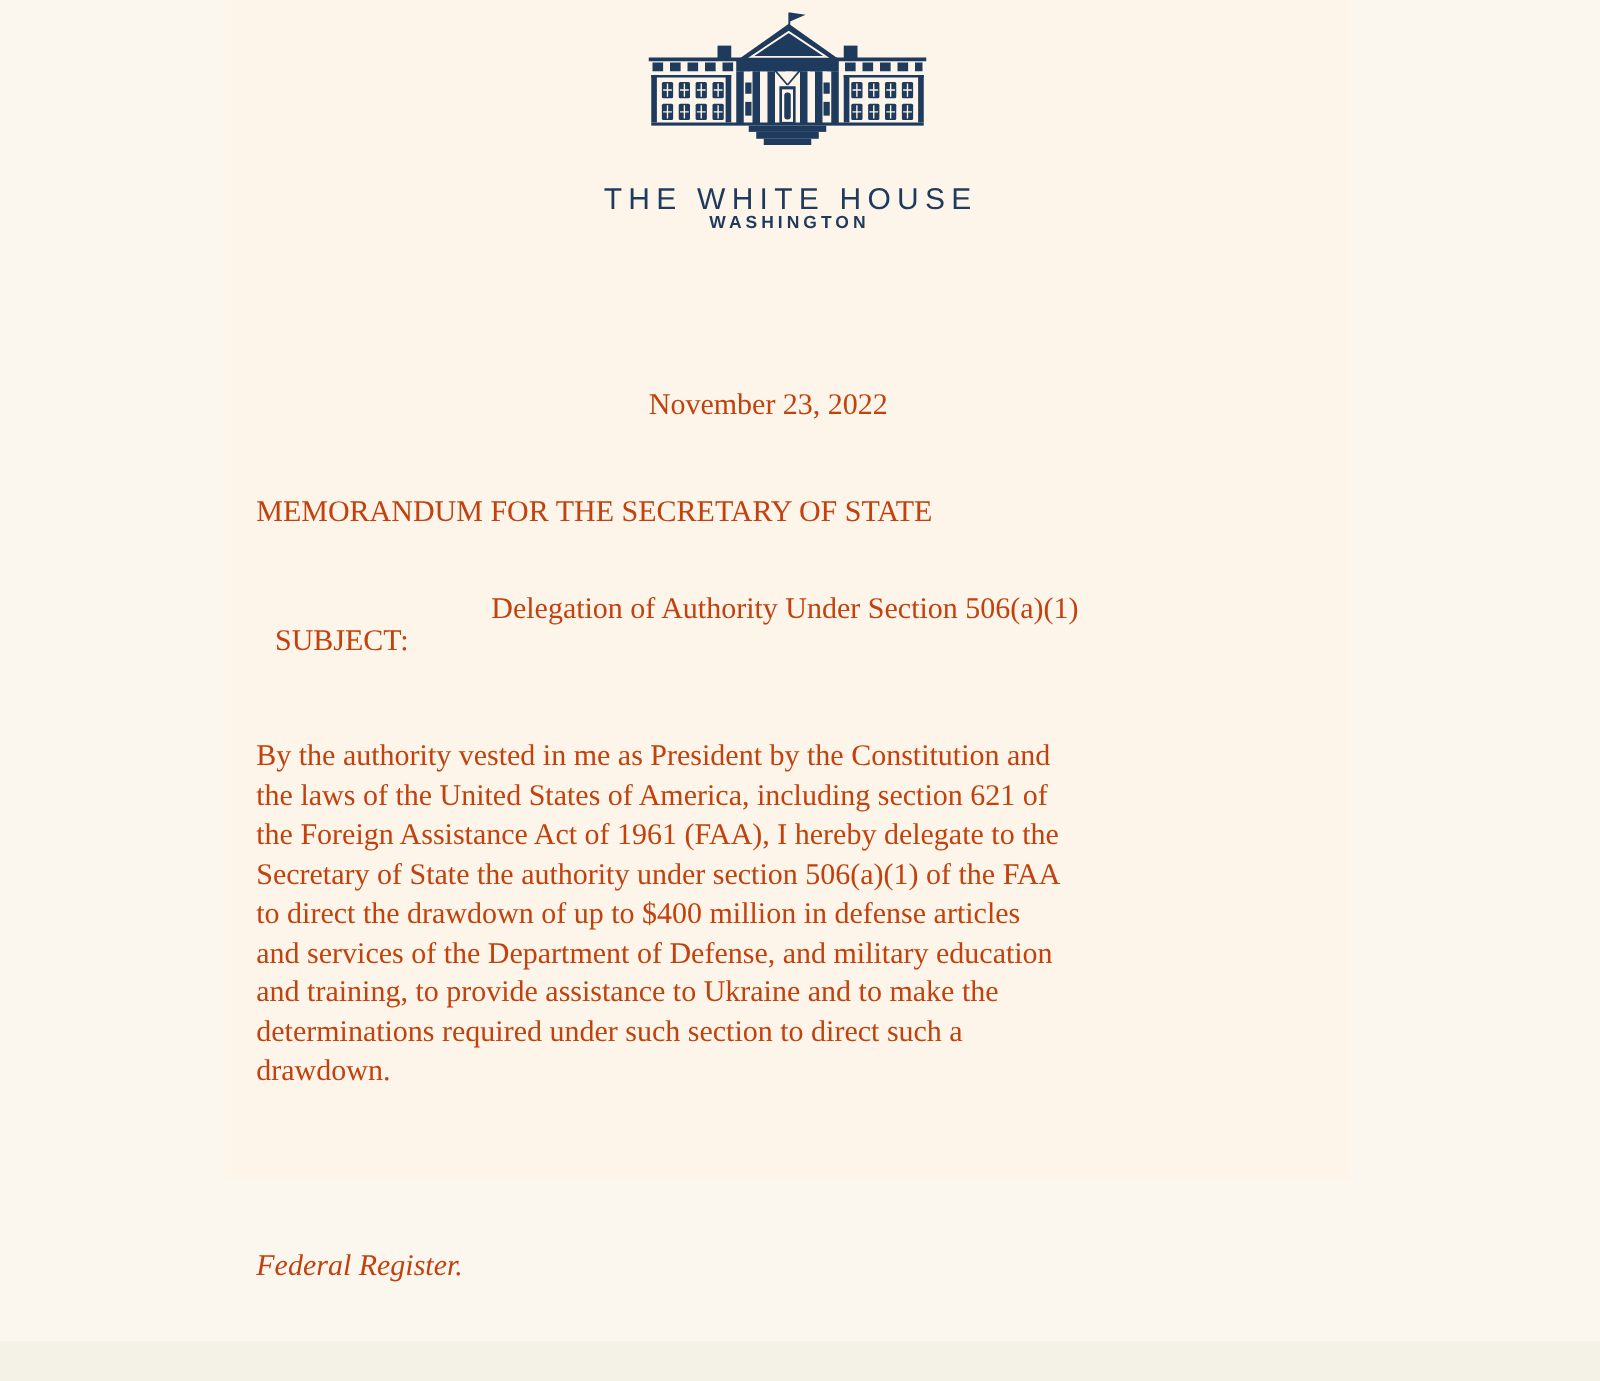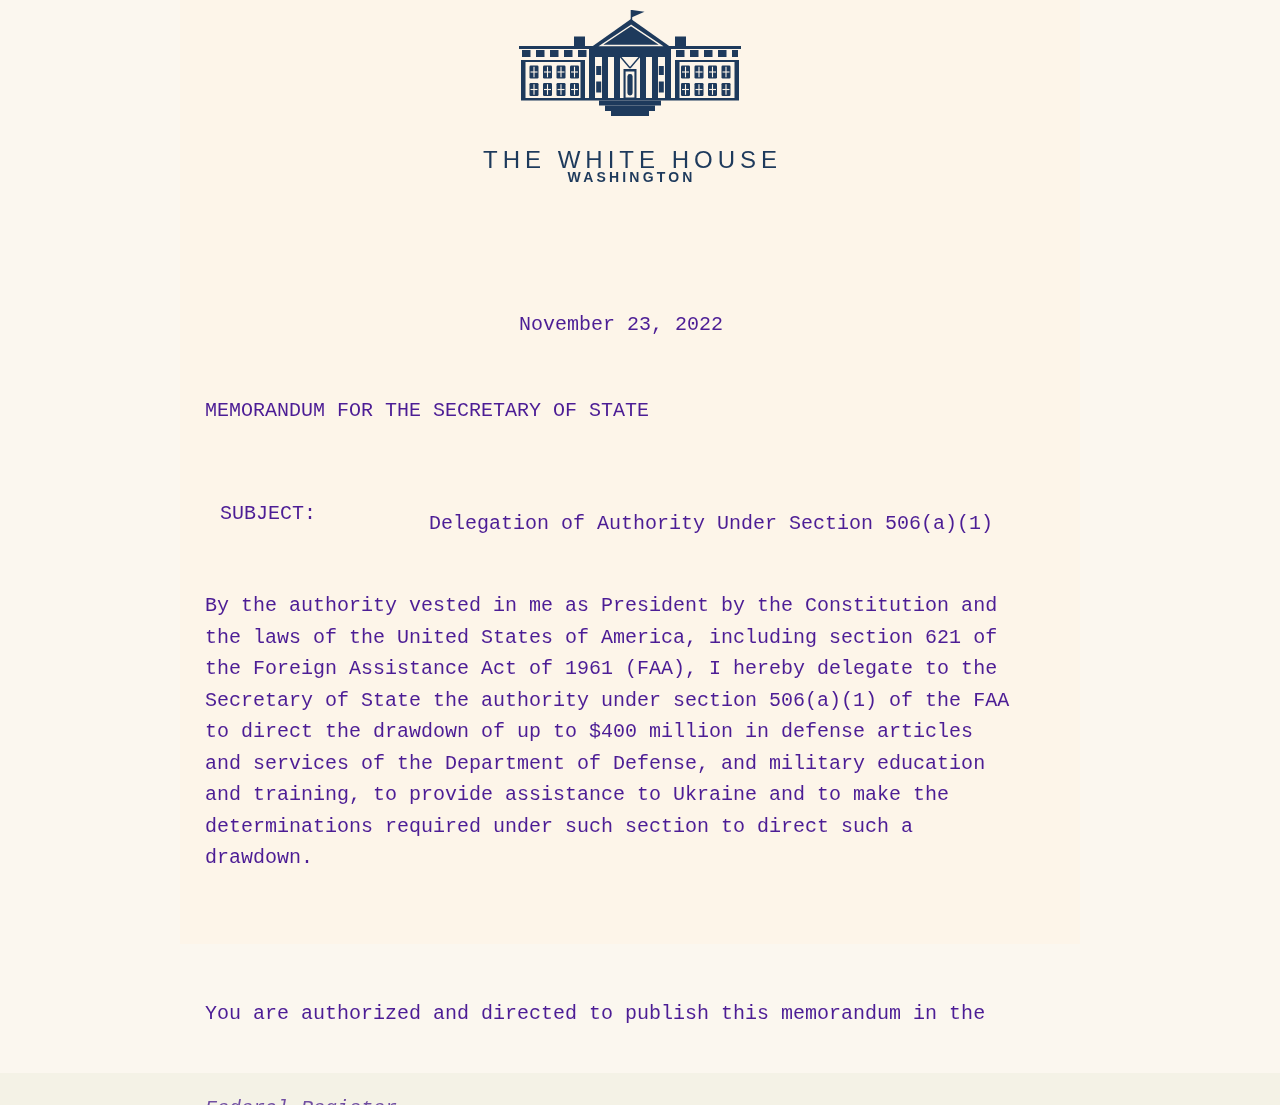--- a/index.html
+++ b/index.html
@@ -14,24 +14,24 @@
     position:absolute;left:180px;top:0;
     width:900px;height:944px;
     background:#fdf5e9;
   }
   .bottom-band{
     position:absolute;left:0;top:1073px;width:1280px;height:32px;
     background:rgba(223,226,204,0.25);
   }
   .mono{
     position:absolute;
-    font-family:Liberation Mono, monospace;
-    font-size:20px;
+    font-family:Liberation Serif, serif;
+    font-size:24px;
     line-height:31.5px;
-    color:#4c1d95;
+    color:#c2410c;
     white-space:pre;
   }
   .wordmark{
     position:absolute;left:0;width:900px;
     text-align:center;
     font-family:"Liberation Sans","DejaVu Sans",sans-serif;
     color:#1e3a5c;
   }
   .wordmark.title{
     top:146px;
@@ -45,21 +45,21 @@
     letter-spacing:3.2px;text-indent:3.2px;
     font-weight:700;
   }
   .logo{
     position:absolute;left:335px;top:8px;
     width:230px;height:108px;
   }
   .date-line{left:339px;top:309px;}
   .addressee{left:25px;top:395px;}
   .subject-label{left:40px;top:498px;}
-  .subject-lines{left:213px;top:508px;margin-left:36px;}
+  .subject-lines{left:213px;top:472px;}
   .body-text{left:25px;top:590px;}
   .closing{left:25px;top:935px;}
   .closing .it{font-style:italic;}
   .signature{left:632px;top:1060px;letter-spacing:0.9px;}
 </style>
 </head>
 <body>
 
 <div class="page">
 
@@ -145,20 +145,19 @@
   <div class="mono date-line">November 23, 2022</div>
 
   <div class="mono addressee">MEMORANDUM FOR THE SECRETARY OF STATE</div>
 
   <div class="mono subject-label">SUBJECT:</div>
   <div class="mono subject-lines"><div>Delegation of Authority Under Section 506(a)(1)</div></div>
 
   <div class="mono body-text"><div>By the authority vested in me as President by the Constitution and</div><div>the laws of the United States of America, including section 621 of</div><div>the Foreign Assistance Act of 1961 (FAA), I hereby delegate to the</div><div>Secretary of State the authority under section 506(a)(1) of the FAA</div><div>to direct the drawdown of up to $400 million in defense articles</div><div>and services of the Department of Defense, and military education</div><div>and training, to provide assistance to Ukraine and to make the</div><div>determinations required under such section to direct such a</div><div>drawdown.</div></div>
 
   <div class="mono closing">
-    <div>You are authorized and directed to publish this memorandum in the</div>
     <div><span class="it">Federal Register.</span></div>
   </div>
 
 
 </div>
 
 <div class="bottom-band"></div>
 
 </body></html>

